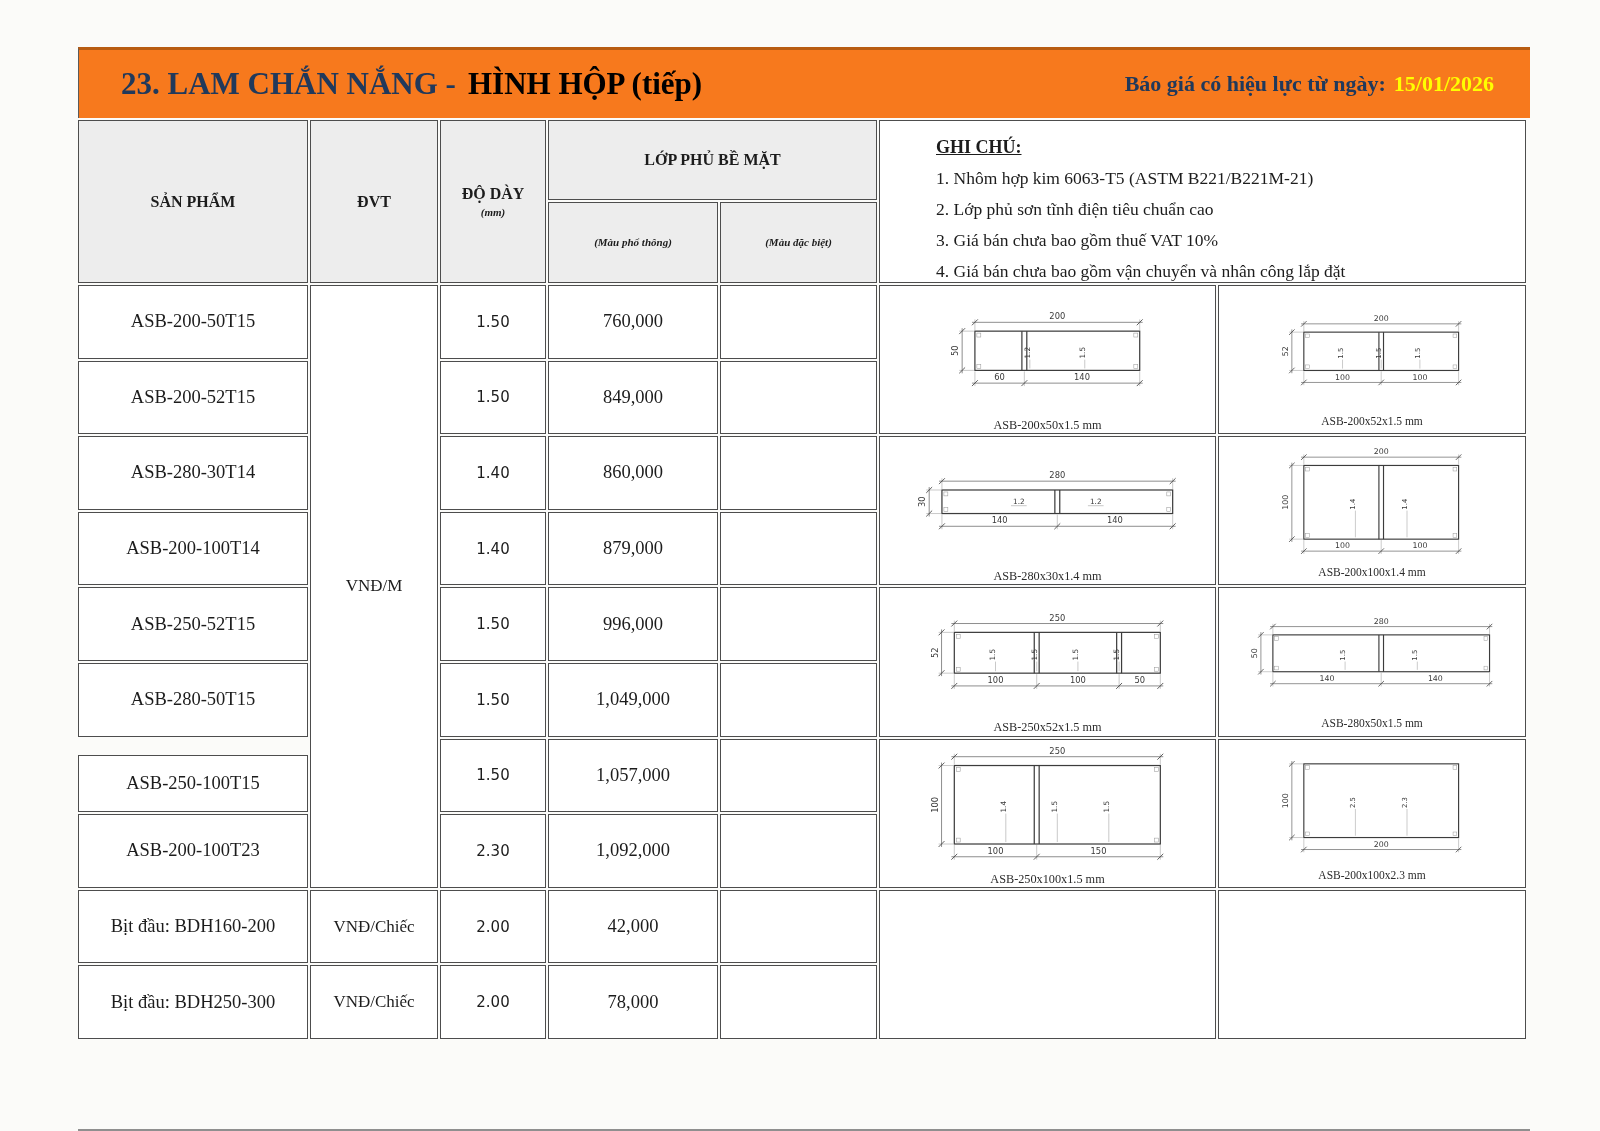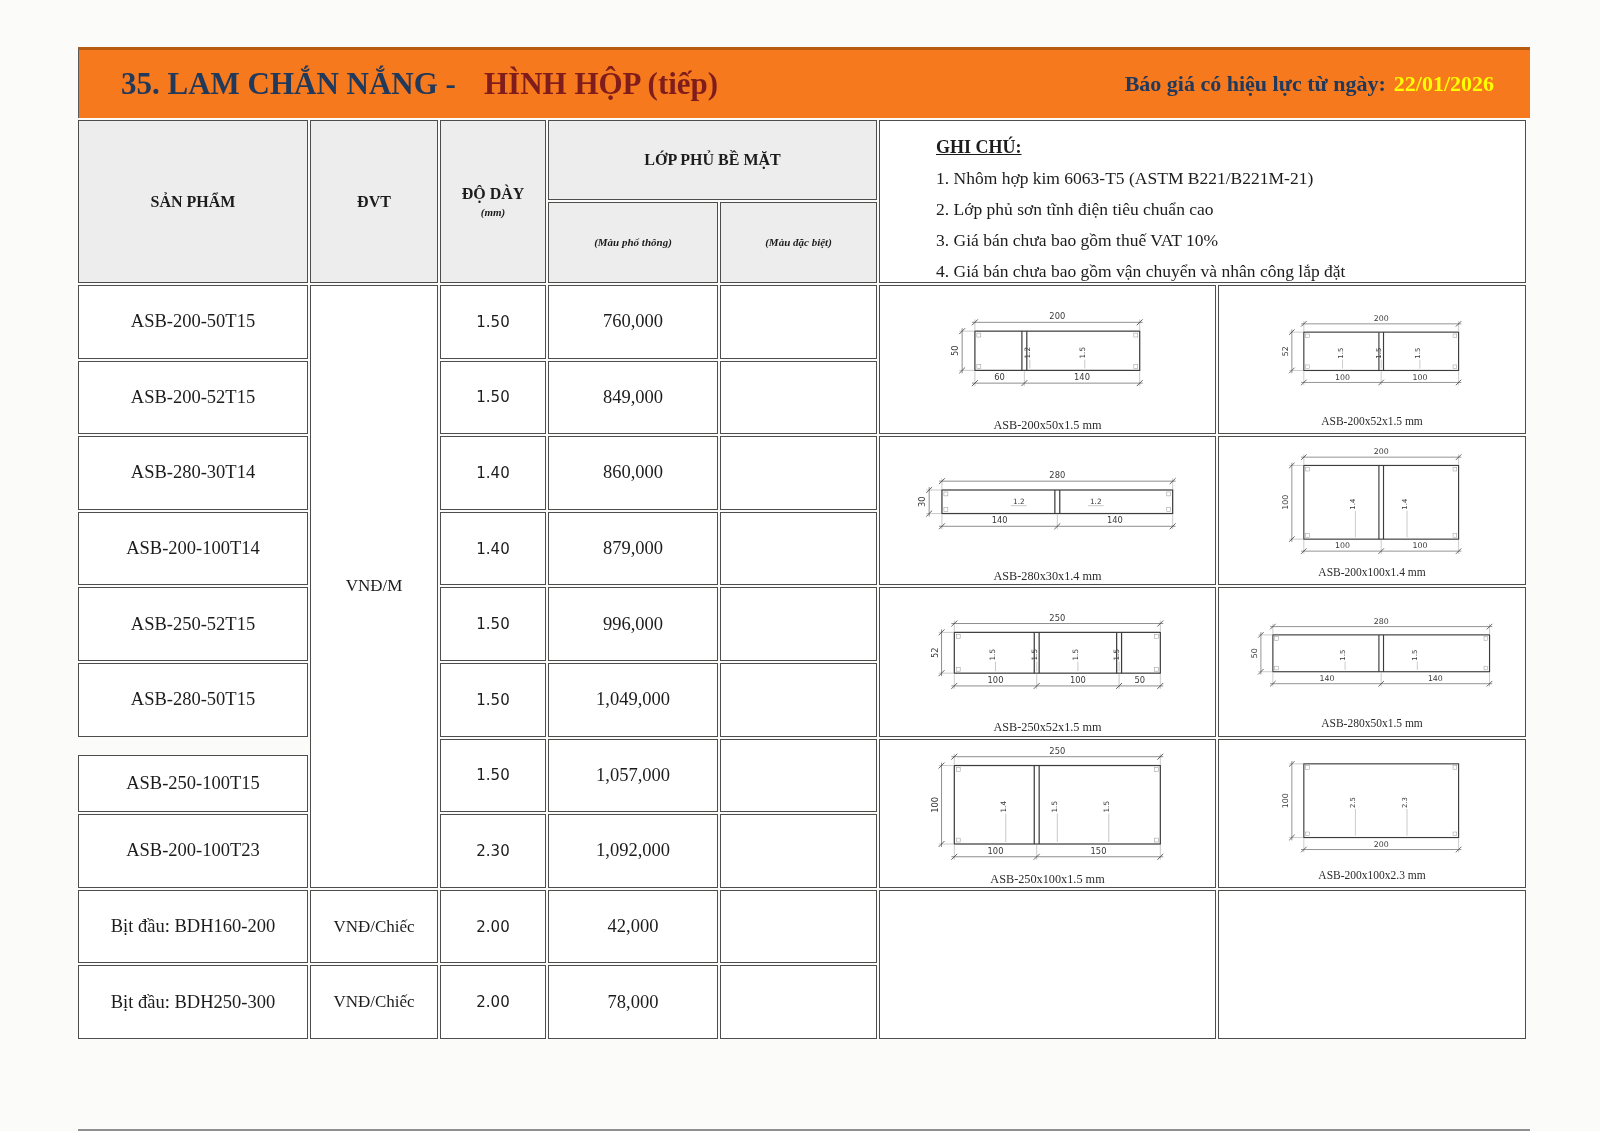--- a/index.html
+++ b/index.html
@@ -11,21 +11,21 @@
   .page{position:relative;width:1600px;height:1131px;overflow:hidden;}
   .content{position:absolute;left:78px;top:47px;width:1452px;}
 
   
   .title-bar{
     height:71px;background:#f7791d;border-top:3px solid #b85c12;border-left:1px solid #5a5a5a;
     display:flex;align-items:center;justify-content:space-between;
     padding:0 36px 0 42px;box-sizing:border-box;
   }
   .title-left{font-weight:bold;font-size:31px;color:#21395b;white-space:nowrap;}
-  .title-left .hl{color:#7f1d1d;margin-left:28px;}
+  .title-left .hl{color:#000000;margin-left:12px;}
   .validity{font-weight:bold;font-size:22px;color:#21395b;white-space:nowrap;}
   .validity .hl{color:#ffff00;margin-left:8px;}
 
   
   .price-grid{
     margin-top:2px;display:grid;
     grid-template-columns:230px 128px 106px 170px 157px 337px 308px;
     grid-template-rows:80px 81px repeat(10,73.6px);
     gap:2px;
   }
@@ -66,24 +66,24 @@
   }
 </style>
 </head>
 <body>
 
 <div class="page">
   <div class="content">
 
     <div class="title-bar">
       <div class="title-left">
-        <span>35.  LAM CHẮN NẮNG -</span><span class="hl">HÌNH HỘP (tiếp)</span>
+        <span>23.  LAM CHẮN NẮNG -</span><span class="hl">HÌNH HỘP (tiếp)</span>
       </div>
       <div class="validity">
-        <span>Báo giá có hiệu lực từ ngày:</span><span class="hl">22/01/2026</span>
+        <span>Báo giá có hiệu lực từ ngày:</span><span class="hl">15/01/2026</span>
       </div>
     </div>
 
     <div class="price-grid" id="price-grid">
 
       <div class="cell hdr" style="grid-column:1;grid-row:1 / span 2">SẢN PHẨM</div>
       <div class="cell hdr" style="grid-column:2;grid-row:1 / span 2">ĐVT</div>
       <div class="cell hdr thickness-hdr" style="grid-column:3;grid-row:1 / span 2">
         <span>ĐỘ DÀY</span>
         <span class="hdr-italic">(mm)</span>

